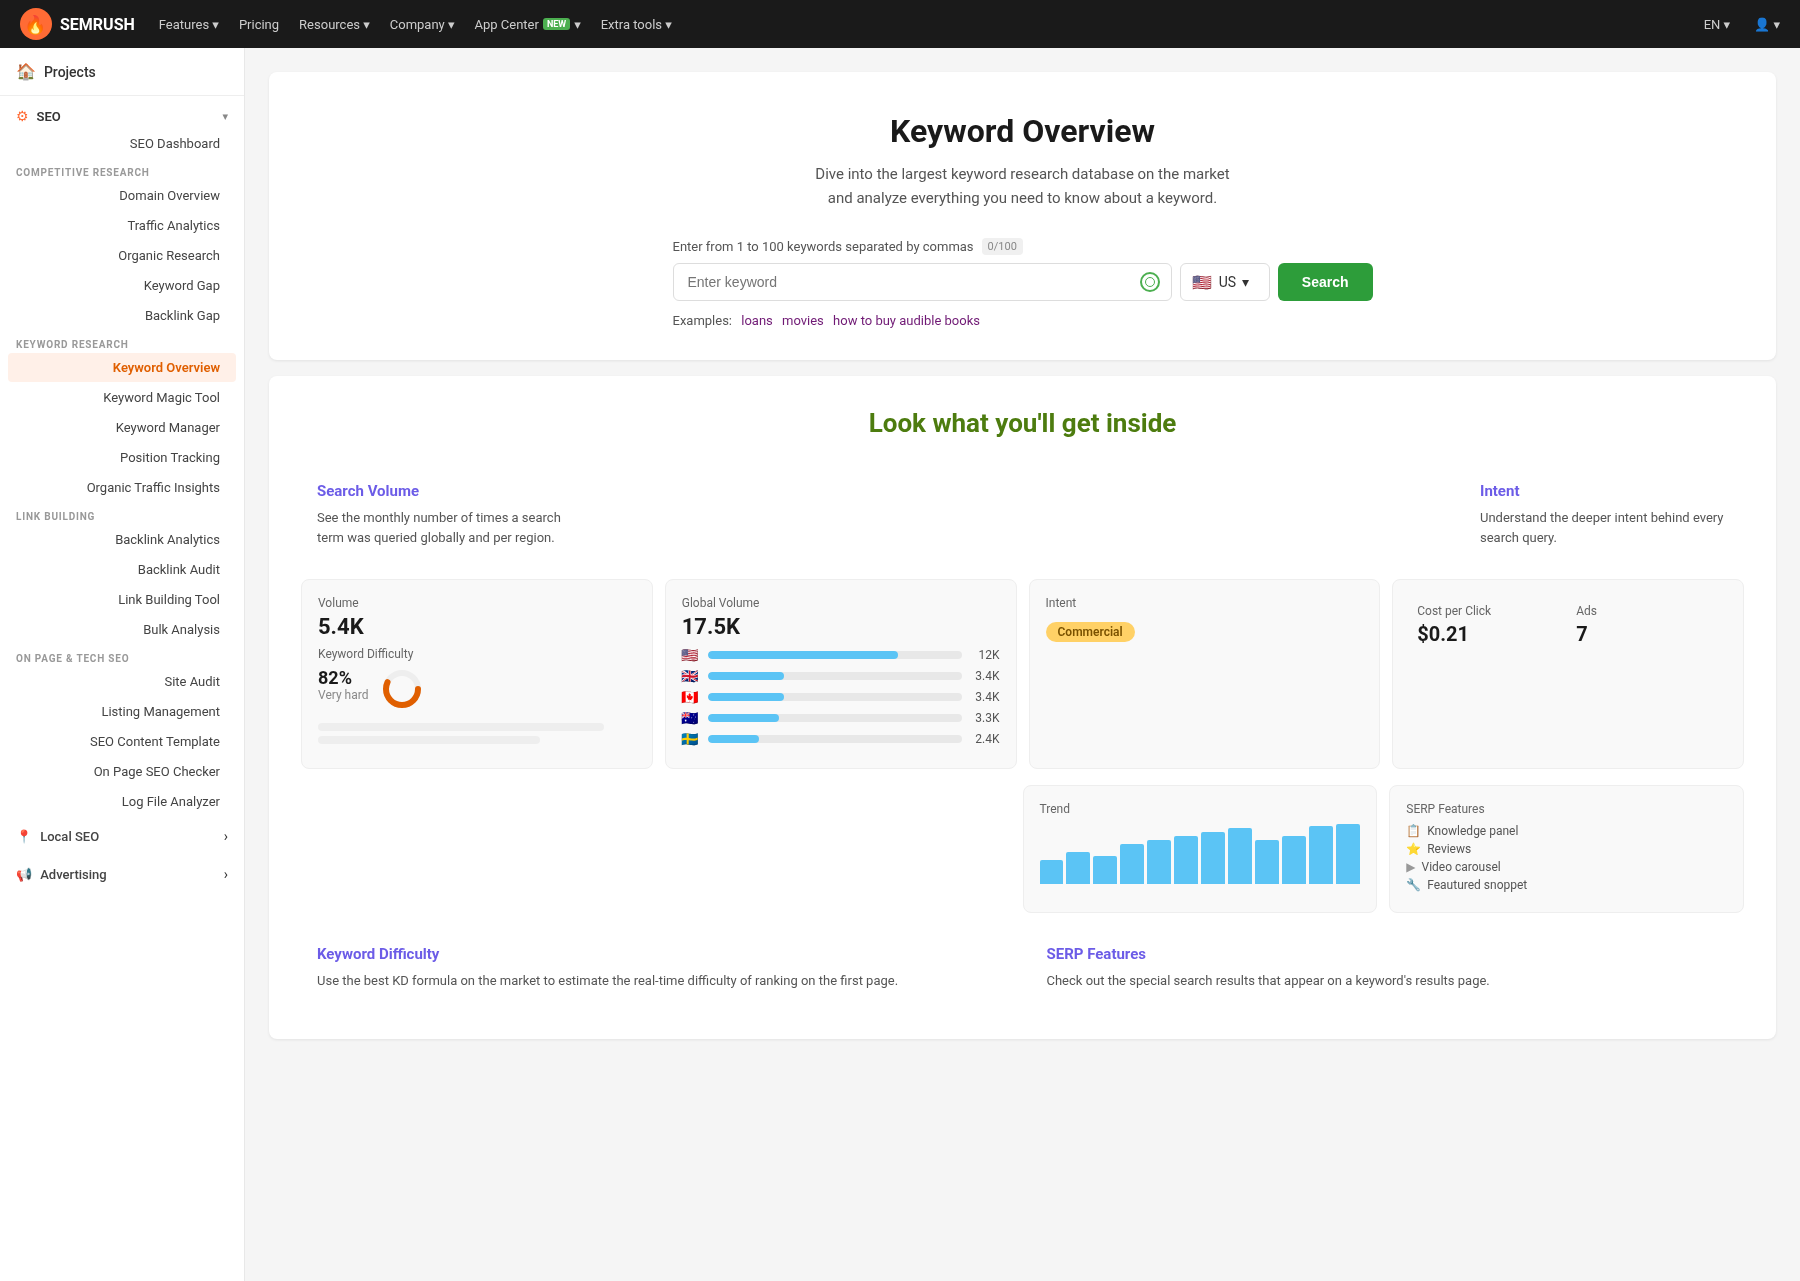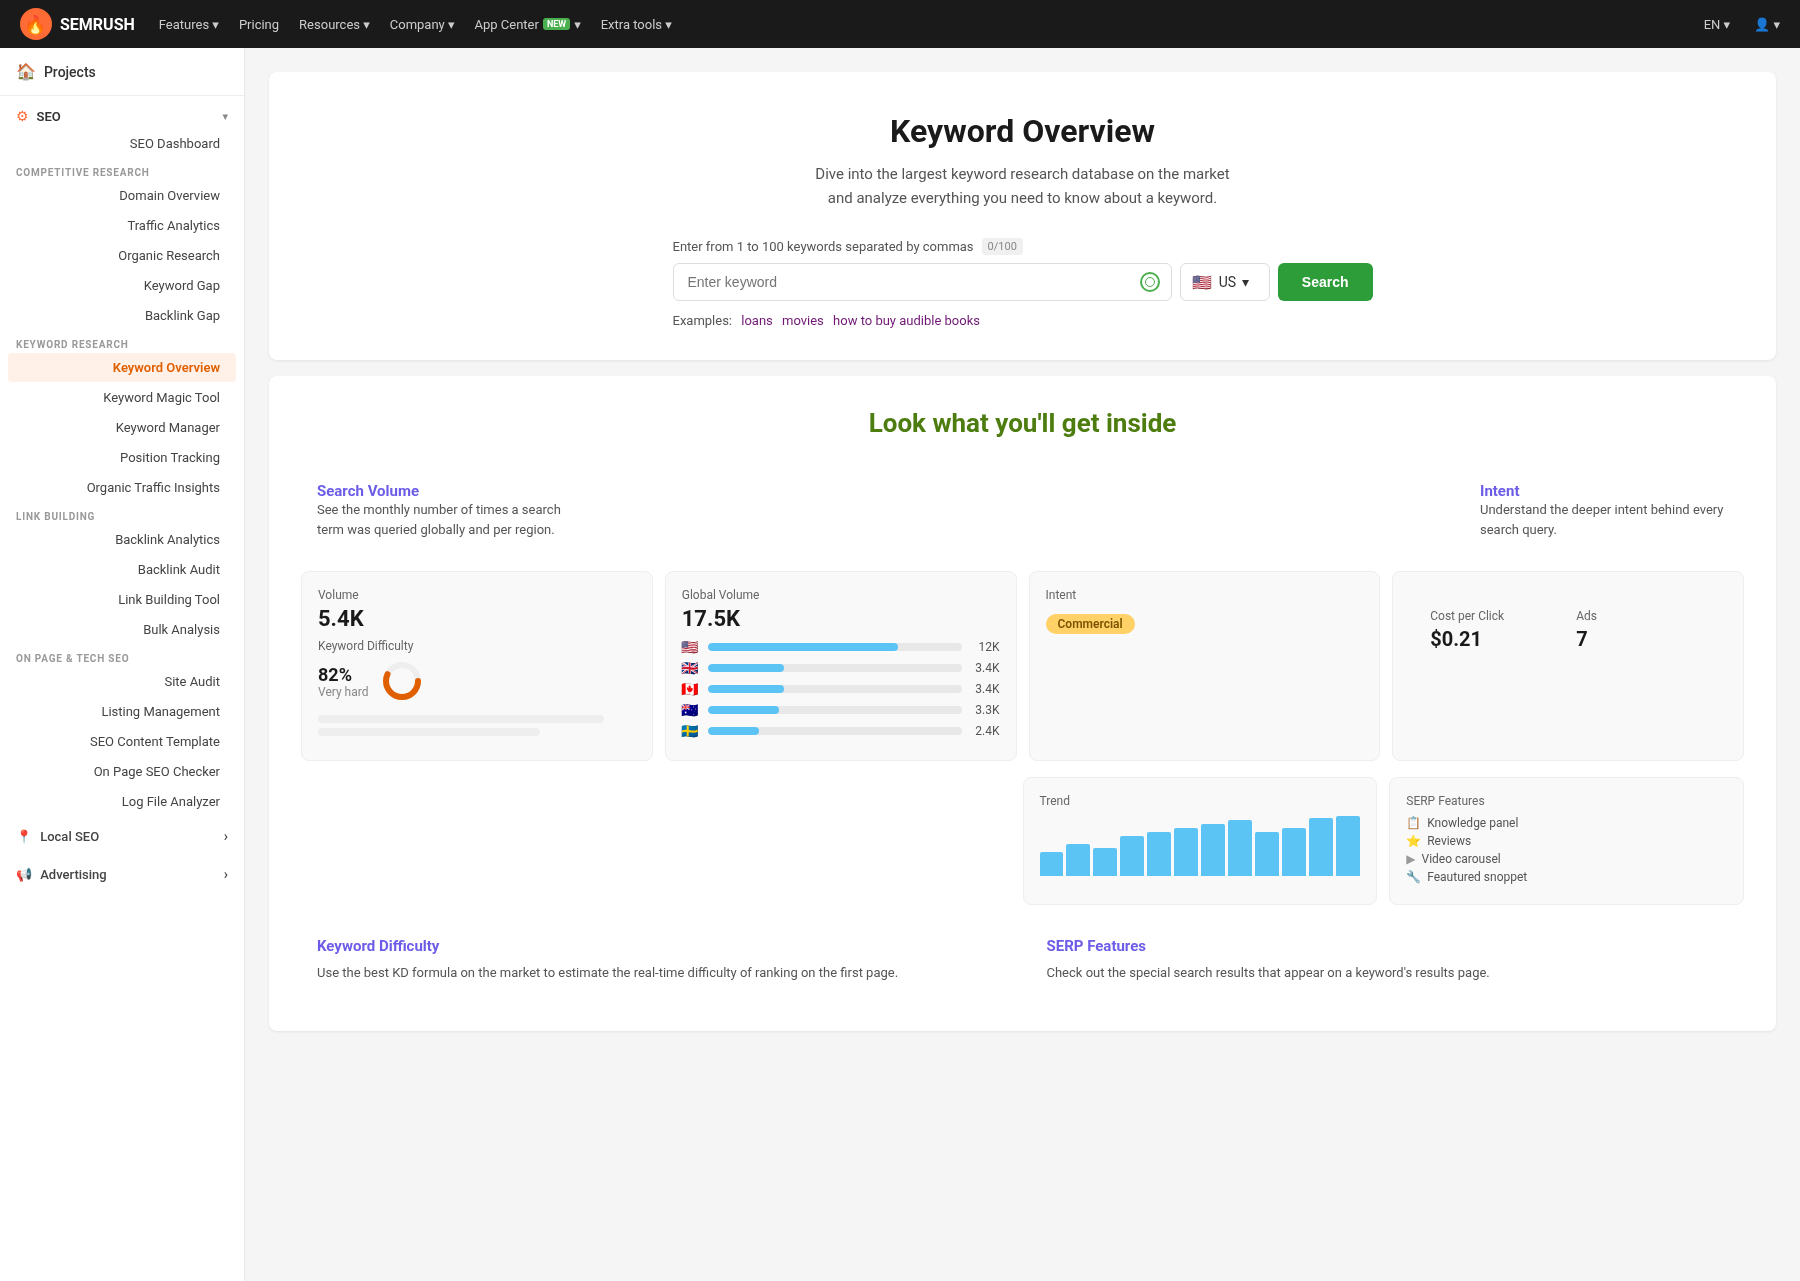--- a/index.html
+++ b/index.html
@@ -178,39 +178,39 @@
       background: #fff;
       border-radius: 8px;
       padding: 32px;
       box-shadow: 0 1px 3px rgba(0,0,0,0.08);
     }
     .features-title {
       font-size: 26px; font-weight: 700; text-align: center;
       margin-bottom: 28px; color: #4d7c0f;
     }
     .feature-desc-title {
-      font-size: 15px; font-weight: 700; color: #6c5ce7; 
+      font-size: 15px; font-weight: 700; color: #6c5ce7; margin-bottom: 8px;
     }
     .feature-desc-text {
       font-size: 13px; color: #555; line-height: 1.5;
     }
 
     
     .data-card {
       background: #f9f9f9; border: 1px solid #eee; border-radius: 8px;
       padding: 16px;
     }
     .data-card-label { font-size: 12px; color: #666; margin-bottom: 4px; }
     .data-card-value { font-size: 22px; font-weight: 700; color: #1a1a1a; margin-bottom: 8px; }
     .data-sub-label { font-size: 12px; color: #666; margin-bottom: 4px; margin-top: 8px; }
     .data-sub-value { font-size: 18px; font-weight: 700; color: #1a1a1a; }
     .data-sub-detail { font-size: 12px; color: #888; }
 
     
-    .kd-row { display: flex; align-items: center; gap: 12px; margin-top: 6px; }
+    .kd-row { display: flex; gap: 12px; margin-top: 6px; }
     .donut {
       width: 44px; height: 44px;
     }
 
     
     .flag-rows { margin-top: 8px; }
     .flag-row {
       display: flex; align-items: center; gap: 6px; margin-bottom: 5px;
     }
     .flag-row .flag { font-size: 14px; width: 20px; }
@@ -220,21 +220,21 @@
 
     
     .intent-badge {
       display: inline-block;
       background: #ffd166; color: #7a5200;
       border-radius: 12px; padding: 3px 12px;
       font-size: 12px; font-weight: 600; margin-top: 8px;
     }
 
     
-    .cpc-card { background: #f9f9f9; border: 1px solid #eee; border-radius: 8px; padding: 29px; }
+    .cpc-card { background: #f9f9f9; border: 1px solid #eee; border-radius: 8px; padding: 16px; }
     .cpc-grid { display: grid; grid-template-columns: 1fr 1fr; gap: 0; }
     .cpc-item { padding: 8px; }
     .cpc-label { font-size: 12px; color: #666; margin-bottom: 4px; }
     .cpc-value { font-size: 20px; font-weight: 700; color: #1a1a1a; }
 
     
     .trend-bars {
       display: flex; align-items: flex-end; gap: 3px; height: 60px; margin-top: 8px;
     }
     .trend-bar {

